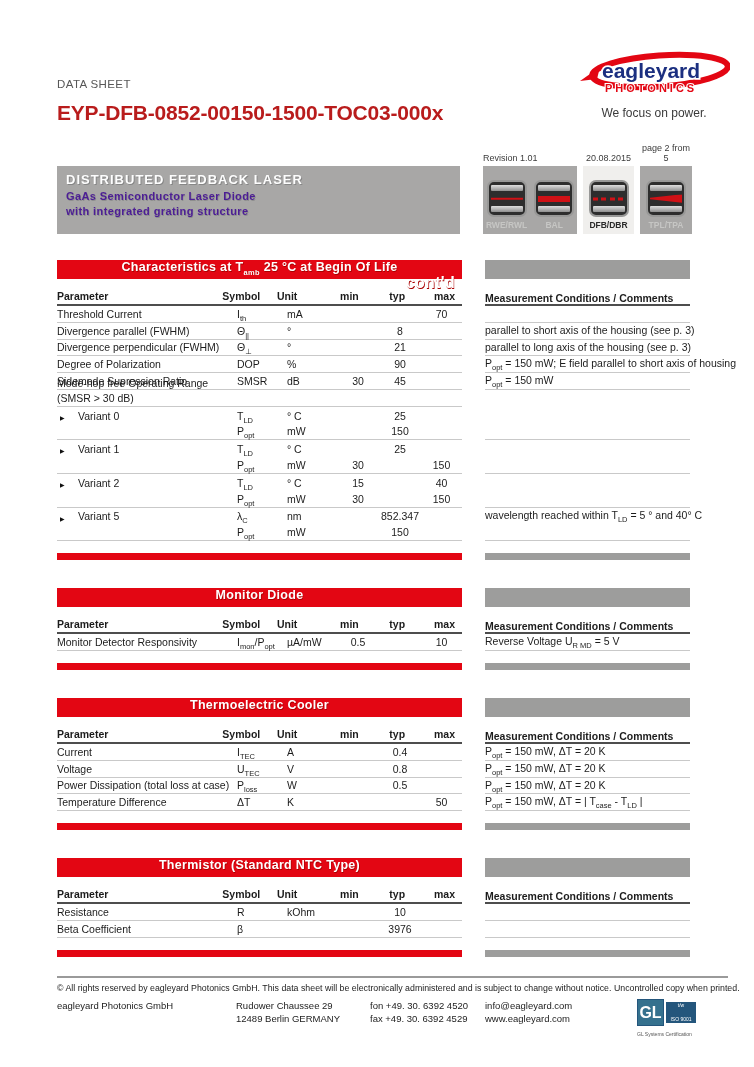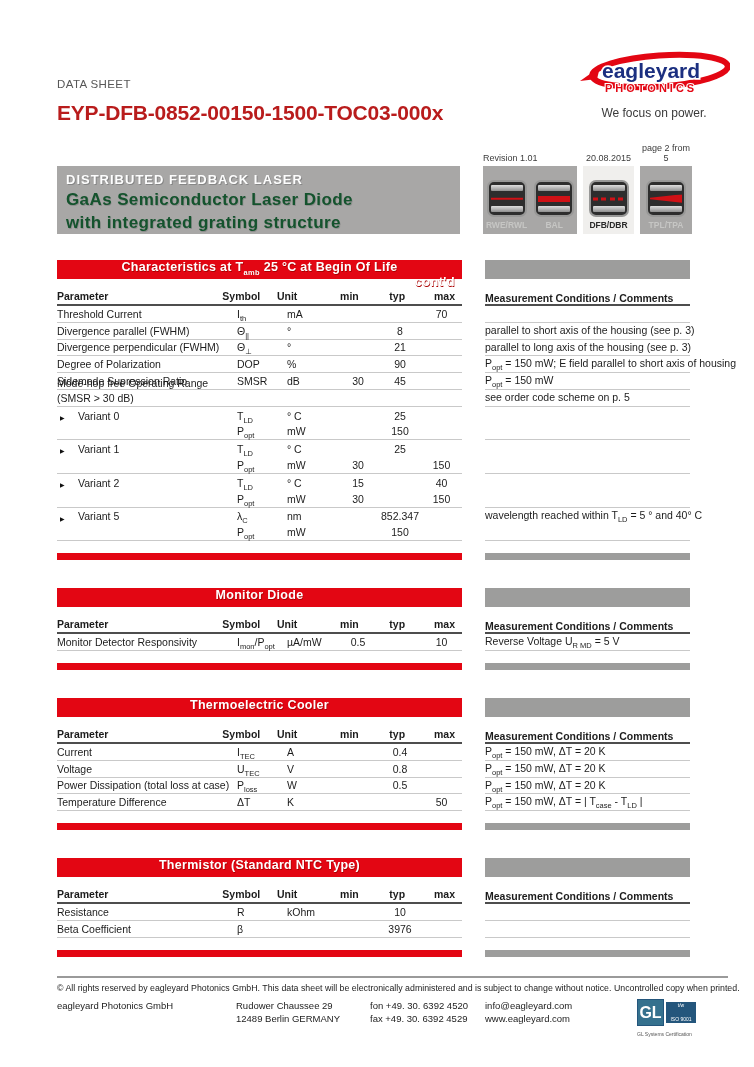--- a/index.html
+++ b/index.html
@@ -11,21 +11,21 @@
   .ds-label{padding-top:78px;font-size:11.5px;font-weight:normal;color:#575757;letter-spacing:.4px;}
   .prod-title{margin-top:11px;font-size:21px;font-weight:bold;color:#b91c1c;letter-spacing:-.2px;}
   .logo-block{position:absolute;top:50px;right:24px;width:152px;text-align:center;}
   .tagline{margin-top:2px;font-size:12px;color:#3a3a3a;}
 
   
   .banner-zone{display:flex;align-items:flex-end;margin-top:18px;}
   .banner-main{box-sizing:border-box;width:405px;height:68px;background:#a8a7a6;padding:6px 9px 5px;}
   .banner-title{font-size:13px;font-weight:800;color:#fdfdfd;letter-spacing:1px;
                 text-shadow:1px 1px 0 #868686;}
-  .banner-sub{font-size:17px;font-weight:bold;color:#14532d;margin-top:3px;letter-spacing:.4px;
+  .banner-sub{font-size:11px;font-weight:bold;color:#4c1d95;margin-top:3px;letter-spacing:.4px;
               text-shadow:.7px .7px 0 #8d8d8d;}
   .banner-right{margin-left:23px;width:209px;}
   .meta-row{display:flex;font-size:9px;color:#3c3c3c;margin-bottom:3px;align-items:flex-end;}
   .meta-rev{width:94px;}
   .meta-date{width:51px;text-align:center;margin-left:6px;}
   .meta-page{width:52px;text-align:center;margin-left:6px;}
   .tiles-row{display:flex;}
   .tile{box-sizing:border-box;height:68px;background:#a8a7a6;display:flex;align-items:flex-end;
         justify-content:center;padding-bottom:4px;}
   .tile.active{background:#f0efed;}
@@ -47,21 +47,21 @@
   .pt-label{margin-top:3px;font-size:8.5px;font-weight:bold;color:#c6c6c4;}
   .tile.active .pt-label{color:#2b2b2b;}
 
   
   .sec{margin-top:28px;}
   .sec.first{margin-top:26px;}
   .sec-head{display:flex;}
   .sec-title-bar{box-sizing:border-box;width:405px;height:19px;background:#e30613;color:#fff;
                  display:flex;align-items:center;padding:0 7px;font-size:12.5px;font-weight:800;
                  letter-spacing:.3px;text-shadow:.6px .6px 0 #a00;flex-direction:column;}
-  .sec-cont{margin-left:auto;font-size:13px;font-weight:800;}
+  .sec-cont{margin-left:auto;font-size:16px;font-weight:800;}
   .sec-gray{width:205px;height:19px;background:#9d9d9c;margin-left:23px;}
   .thead{margin-top:12px;}
   .t-row{display:flex;align-items:stretch;font-size:10.5px;}
   .t-left{position:relative;display:flex;width:405px;box-sizing:border-box;align-items:flex-end;}
   .t-row{height:16.8px;line-height:15px;}
   .thead.t-row{height:15px;}
   .thead .t-left{border-bottom:2.5px solid #4d4d4d;gap:12px;}
   .thead .comment{border-bottom:2.5px solid #4d4d4d;font-weight:bold;}
   .c{display:block;}
   .param{width:180px;}
@@ -265,21 +265,20 @@
   <div class="t-row rule">
     <div class="t-left">
 
       <span class="c param">Mode-hop free Operating Range (SMSR &gt; 30 dB)</span>
       <span class="c sym"></span>
       <span class="c unit"></span>
       <span class="c min"></span>
       <span class="c typ"></span>
       <span class="c max"></span>
     </div>
-    <div class="c comment">see order code scheme on p. 5</div>
   </div>
 
   <div class="t-row variant">
     <div class="t-left">
       <span class="arrow">▶</span>
       <span class="c param">Variant 0</span>
       <span class="c sym">T<sub>LD</sub></span>
       <span class="c unit">° C</span>
       <span class="c min"></span>
       <span class="c typ">25</span>

